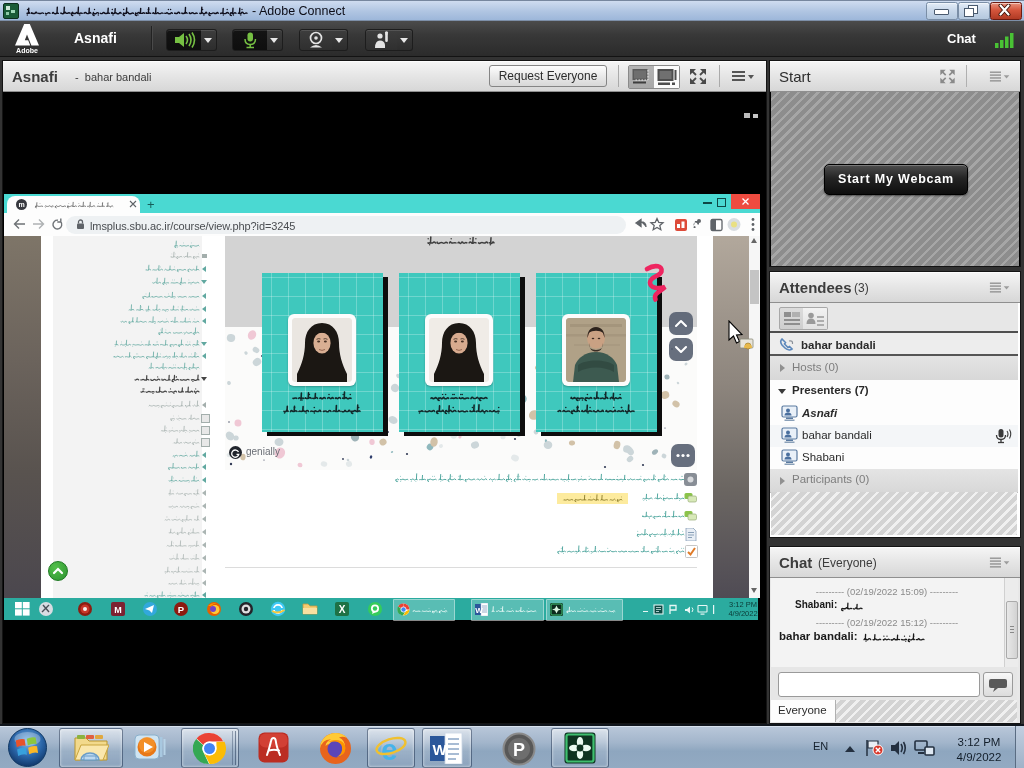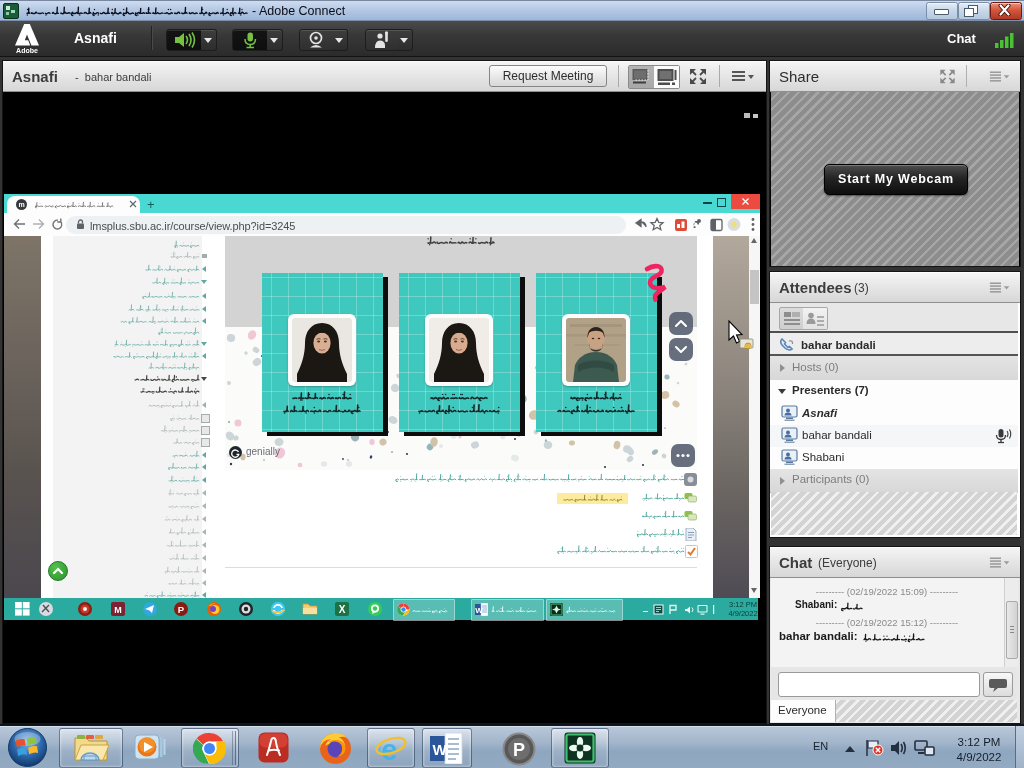--- a/index.html
+++ b/index.html
@@ -169,21 +169,21 @@
  <rect x="5" y="8" width="3.5" height="8" fill="#49c234"></rect>
  <rect x="10" y="4.5" width="3.5" height="11.5" fill="#49c234"></rect>
  <rect x="15" y="1" width="3.5" height="15" fill="#49c234"></rect>
 </svg>
 
 <div class="pod" style="left:2px;top:60px;width:763px;height:662px">
  <div class="podhead">
   <div class="ptitle">Asnafi</div>
   <div class="abs" style="left:72px;top:10px;font-size:11px;color:#3c3c3c">-&nbsp; bahar bandali</div>
   <div class="abs" style="left:486px;top:4px;width:116px;height:20px;background:linear-gradient(#fefefe,#e9e9e9 50%,#d8d8d8);
-       border:1px solid #858585;border-radius:3px;text-align:center;font-size:12px;color:#2d2d2d;line-height:20px">Request Meeting</div>
+       border:1px solid #858585;border-radius:3px;text-align:center;font-size:12px;color:#2d2d2d;line-height:20px">Request Everyone</div>
   <div class="abs" style="left:615px;top:4px;width:1px;height:22px;background:#aaa"></div>
   <div class="abs" style="left:625px;top:4px;width:50px;height:22px;border:1px solid #8a8a8a;border-radius:2px;background:#f4f4f4">
    <div class="abs" style="left:0;top:0;width:25px;height:22px;background:linear-gradient(#b4b4b4,#a8a8a8)">
     <svg width="25" height="22" viewBox="0 0 25 22">
             <rect x="3.5" y="3" width="15" height="11" fill="#5a5a5a"></rect>
             <rect x="5" y="4.5" width="12" height="8" fill="#6e6e6e"></rect>
             <g fill="#3e3e3e">
               <rect x="4" y="15.5" width="13" height="2"></rect>
             </g>
             <path d="M19,4 v10 h-14" stroke="#e8e8e8" stroke-width="1" stroke-dasharray="1.5,1.5" fill="none"></path>
@@ -1630,21 +1630,21 @@
     <div class="abs" style="left:721px;top:2px;width:36px;height:18px;font-size:7.5px;color:#0b3a36;text-align:center;line-height:9px">3:12 PM<br>4/9/2022</div>
   </div>
 <svg class="abs" style="left:727px;top:320px" width="30" height="34" viewBox="0 0 30 34">
  <path d="M2,1 L2,20 L6.5,16 L9.5,23 L12.5,21.5 L9.5,15 L15,14.5 Z" fill="#fff" stroke="#000" stroke-width="1.1"></path>
  <rect x="13" y="19" width="13" height="9" rx="1" fill="#e8e4da" stroke="#8a8a7a" stroke-width="0.8"></rect>
  <circle cx="21" cy="26" r="3" fill="#e8b84a" stroke="#a08030" stroke-width="0.7"></circle>
  <path d="M17,28 a4,4 0 0 1 8,0 z" fill="#e8b84a"></path>
 </svg>
 <div class="pod" style="left:769px;top:60px;width:250px;height:205px">
  <div class="podhead">
-  <div class="ptitle" style="font-weight:normal;color:#2e2e2e">Share</div>
+  <div class="ptitle" style="font-weight:normal;color:#2e2e2e">Start</div>
   <svg class="abs" style="left:168px;top:7px" width="19" height="17" viewBox="0 0 20 19">
    <g fill="#8a8a8a">
           <polygon points="2,2 8,2 2,8"></polygon>
           <polygon points="18,2 12,2 18,8"></polygon>
           <polygon points="2,17 8,17 2,11"></polygon>
           <polygon points="18,17 12,17 18,11"></polygon>
    <line x1="4" y1="4" x2="8" y2="8" stroke="#8a8a8a" stroke-width="1.8"></line>
           <line x1="16" y1="4" x2="12" y2="8" stroke="#8a8a8a" stroke-width="1.8"></line>
    <line x1="4" y1="15" x2="8" y2="11" stroke="#8a8a8a" stroke-width="1.8"></line>
           <line x1="16" y1="15" x2="12" y2="11" stroke="#8a8a8a" stroke-width="1.8"></line>

